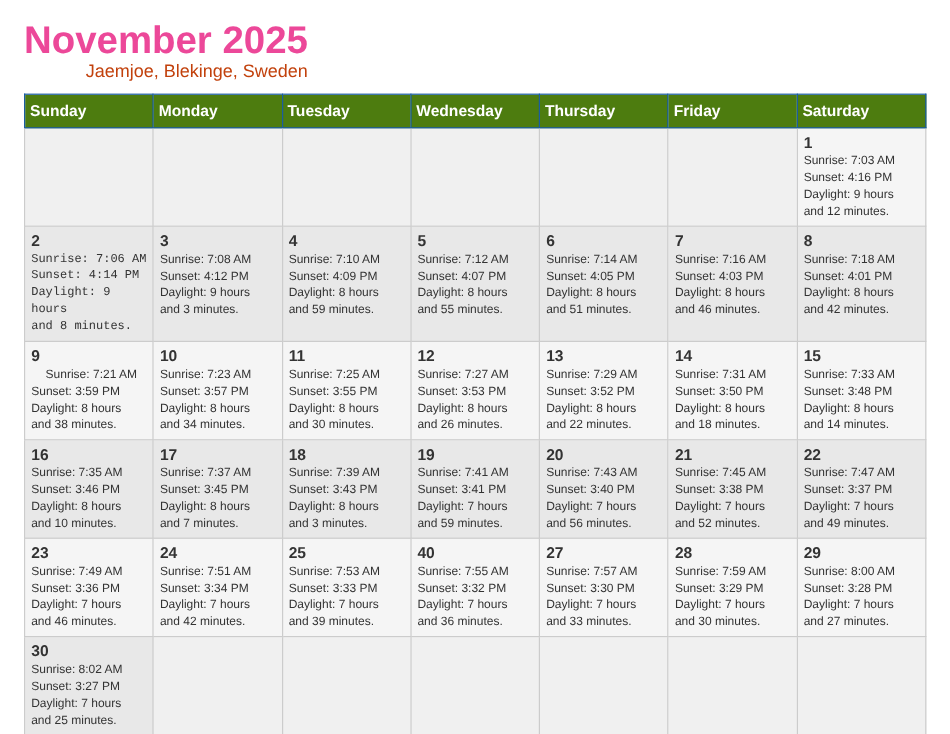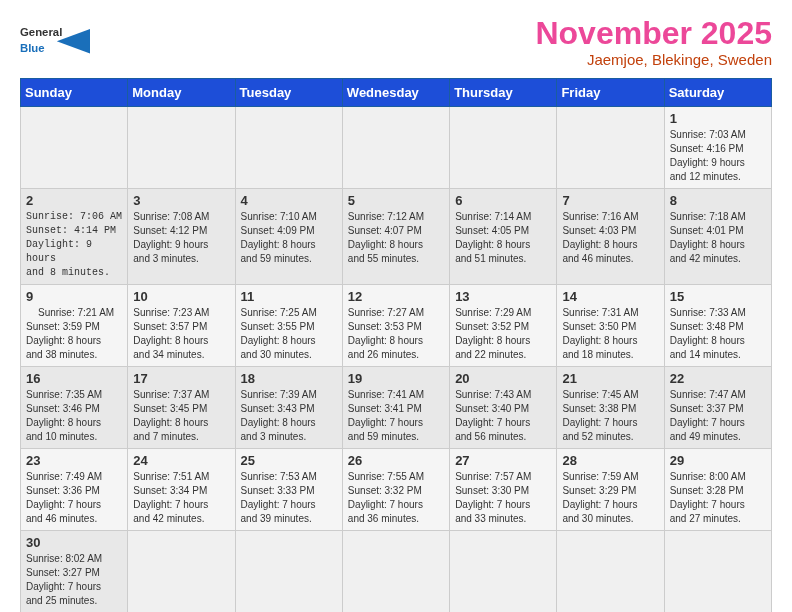--- a/index.html
+++ b/index.html
@@ -37,21 +37,21 @@
       font-size: 15px;
       font-weight: normal;
       color: #c2410c;
     }
     .calendar {
       width: 100%;
       border-collapse: collapse;
       table-layout: fixed;
     }
     .calendar thead th {
-      background: #1d4ed8;
+      background: #4d7c0f;
       color: #fff;
       font-size: 13px;
       font-weight: bold;
       padding: 6px 4px;
       text-align: left;
       border: 1px solid #1a5da0;
     }
     .calendar tbody td {
       border: 1px solid #ccc;
       vertical-align: top;
@@ -91,30 +91,20 @@
       width: 70px;
       height: 45px;
     }
   </style>
 </head>
 <body>
 
 <div class="page">
   <div class="header">
 
-    <div class="logo">
-      <svg class="logo-svg" viewBox="0 0 80 50">
-
-        <text x="0" y="22" font-size="13" font-weight="bold" fill="#333" font-family="Arial">General</text>
-
-        <polygon points="42,28 80,14 80,42" fill="#1a6fba"></polygon>
-
-        <text x="0" y="40" font-size="13" font-weight="bold" fill="#1a6fba" font-family="Arial">Blue</text>
-      </svg>
-    </div>
 
     <div class="title-block">
       <h1>November 2025</h1>
       <h2>Jaemjoe, Blekinge, Sweden</h2>
     </div>
   </div>
 
   <table class="calendar">
     <thead>
       <tr>
@@ -236,21 +226,21 @@
 Daylight: 7 hours
 and 46 minutes.</span></td>
           <td><span class="day-num">24</span><span class="day-info" style="white-space: pre-line;">Sunrise: 7:51 AM
 Sunset: 3:34 PM
 Daylight: 7 hours
 and 42 minutes.</span></td>
           <td><span class="day-num">25</span><span class="day-info" style="white-space: pre-line;">Sunrise: 7:53 AM
 Sunset: 3:33 PM
 Daylight: 7 hours
 and 39 minutes.</span></td>
-          <td><span class="day-num">26</span><span class="day-info" style="white-space: pre-line;">Sunrise: 7:55 AM
+          <td><span class="day-num">40</span><span class="day-info" style="white-space: pre-line;">Sunrise: 7:55 AM
 Sunset: 3:32 PM
 Daylight: 7 hours
 and 36 minutes.</span></td>
           <td><span class="day-num">27</span><span class="day-info" style="white-space: pre-line;">Sunrise: 7:57 AM
 Sunset: 3:30 PM
 Daylight: 7 hours
 and 33 minutes.</span></td>
           <td><span class="day-num">28</span><span class="day-info" style="white-space: pre-line;">Sunrise: 7:59 AM
 Sunset: 3:29 PM
 Daylight: 7 hours

